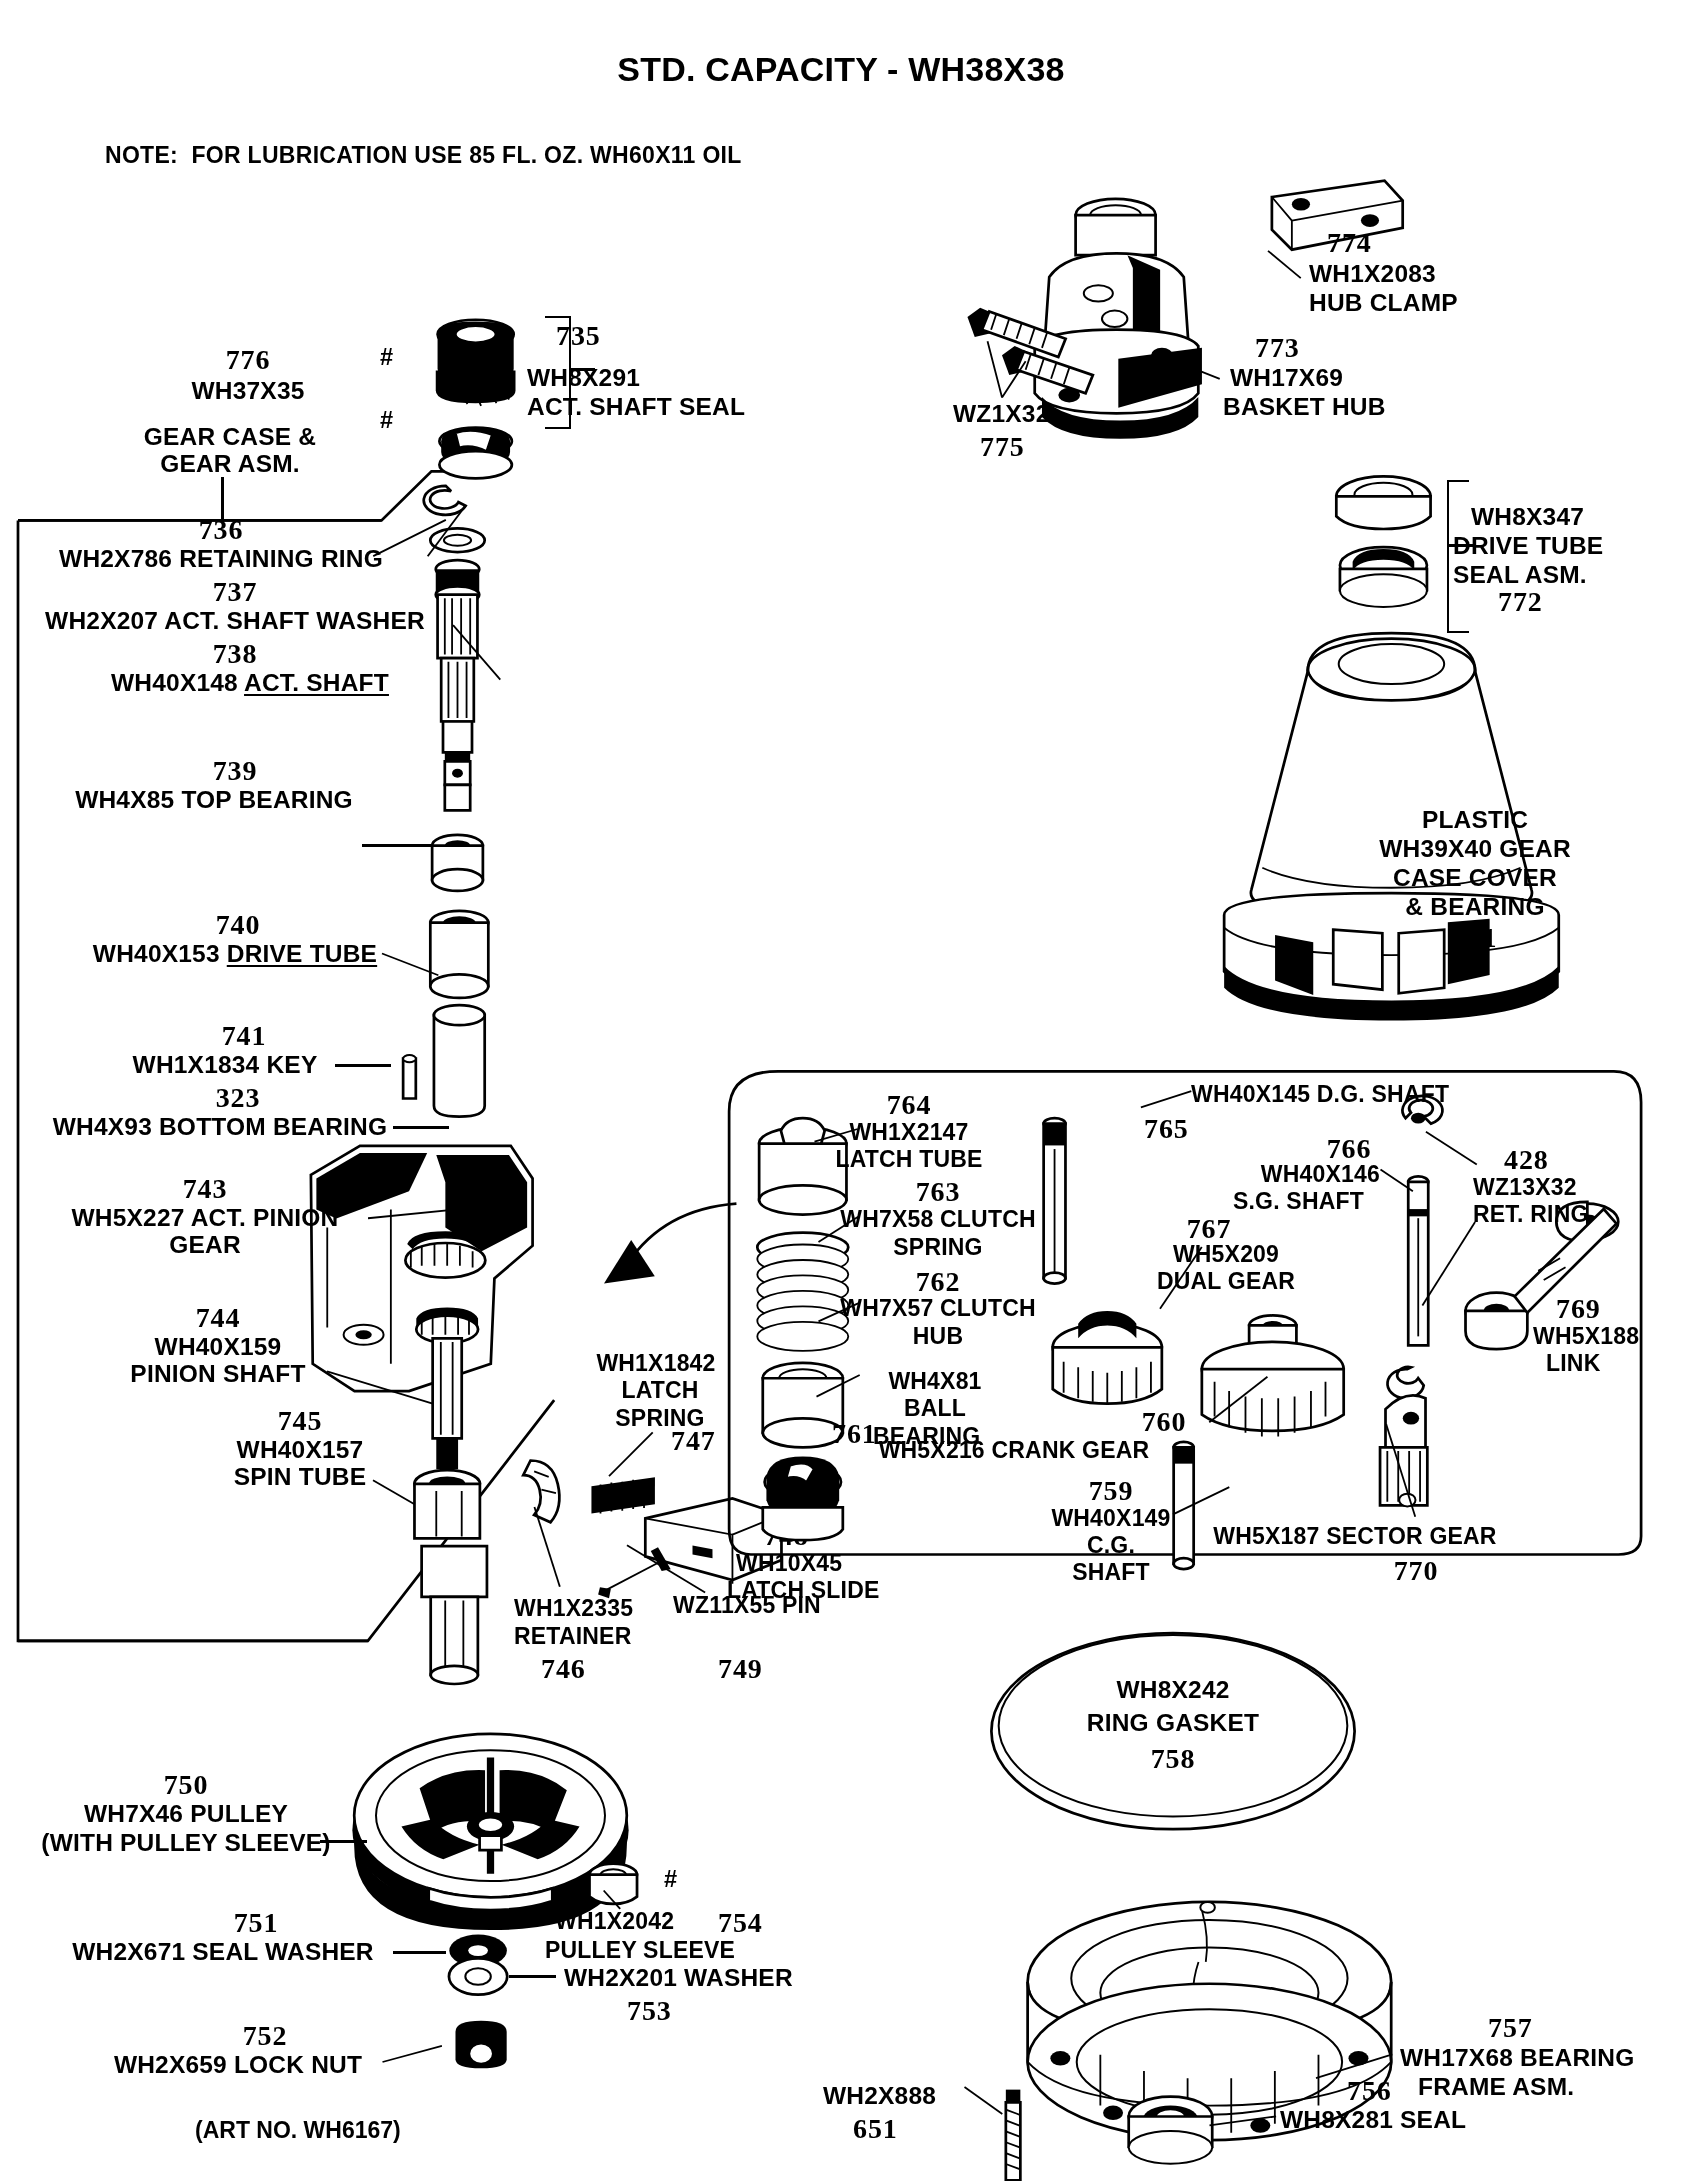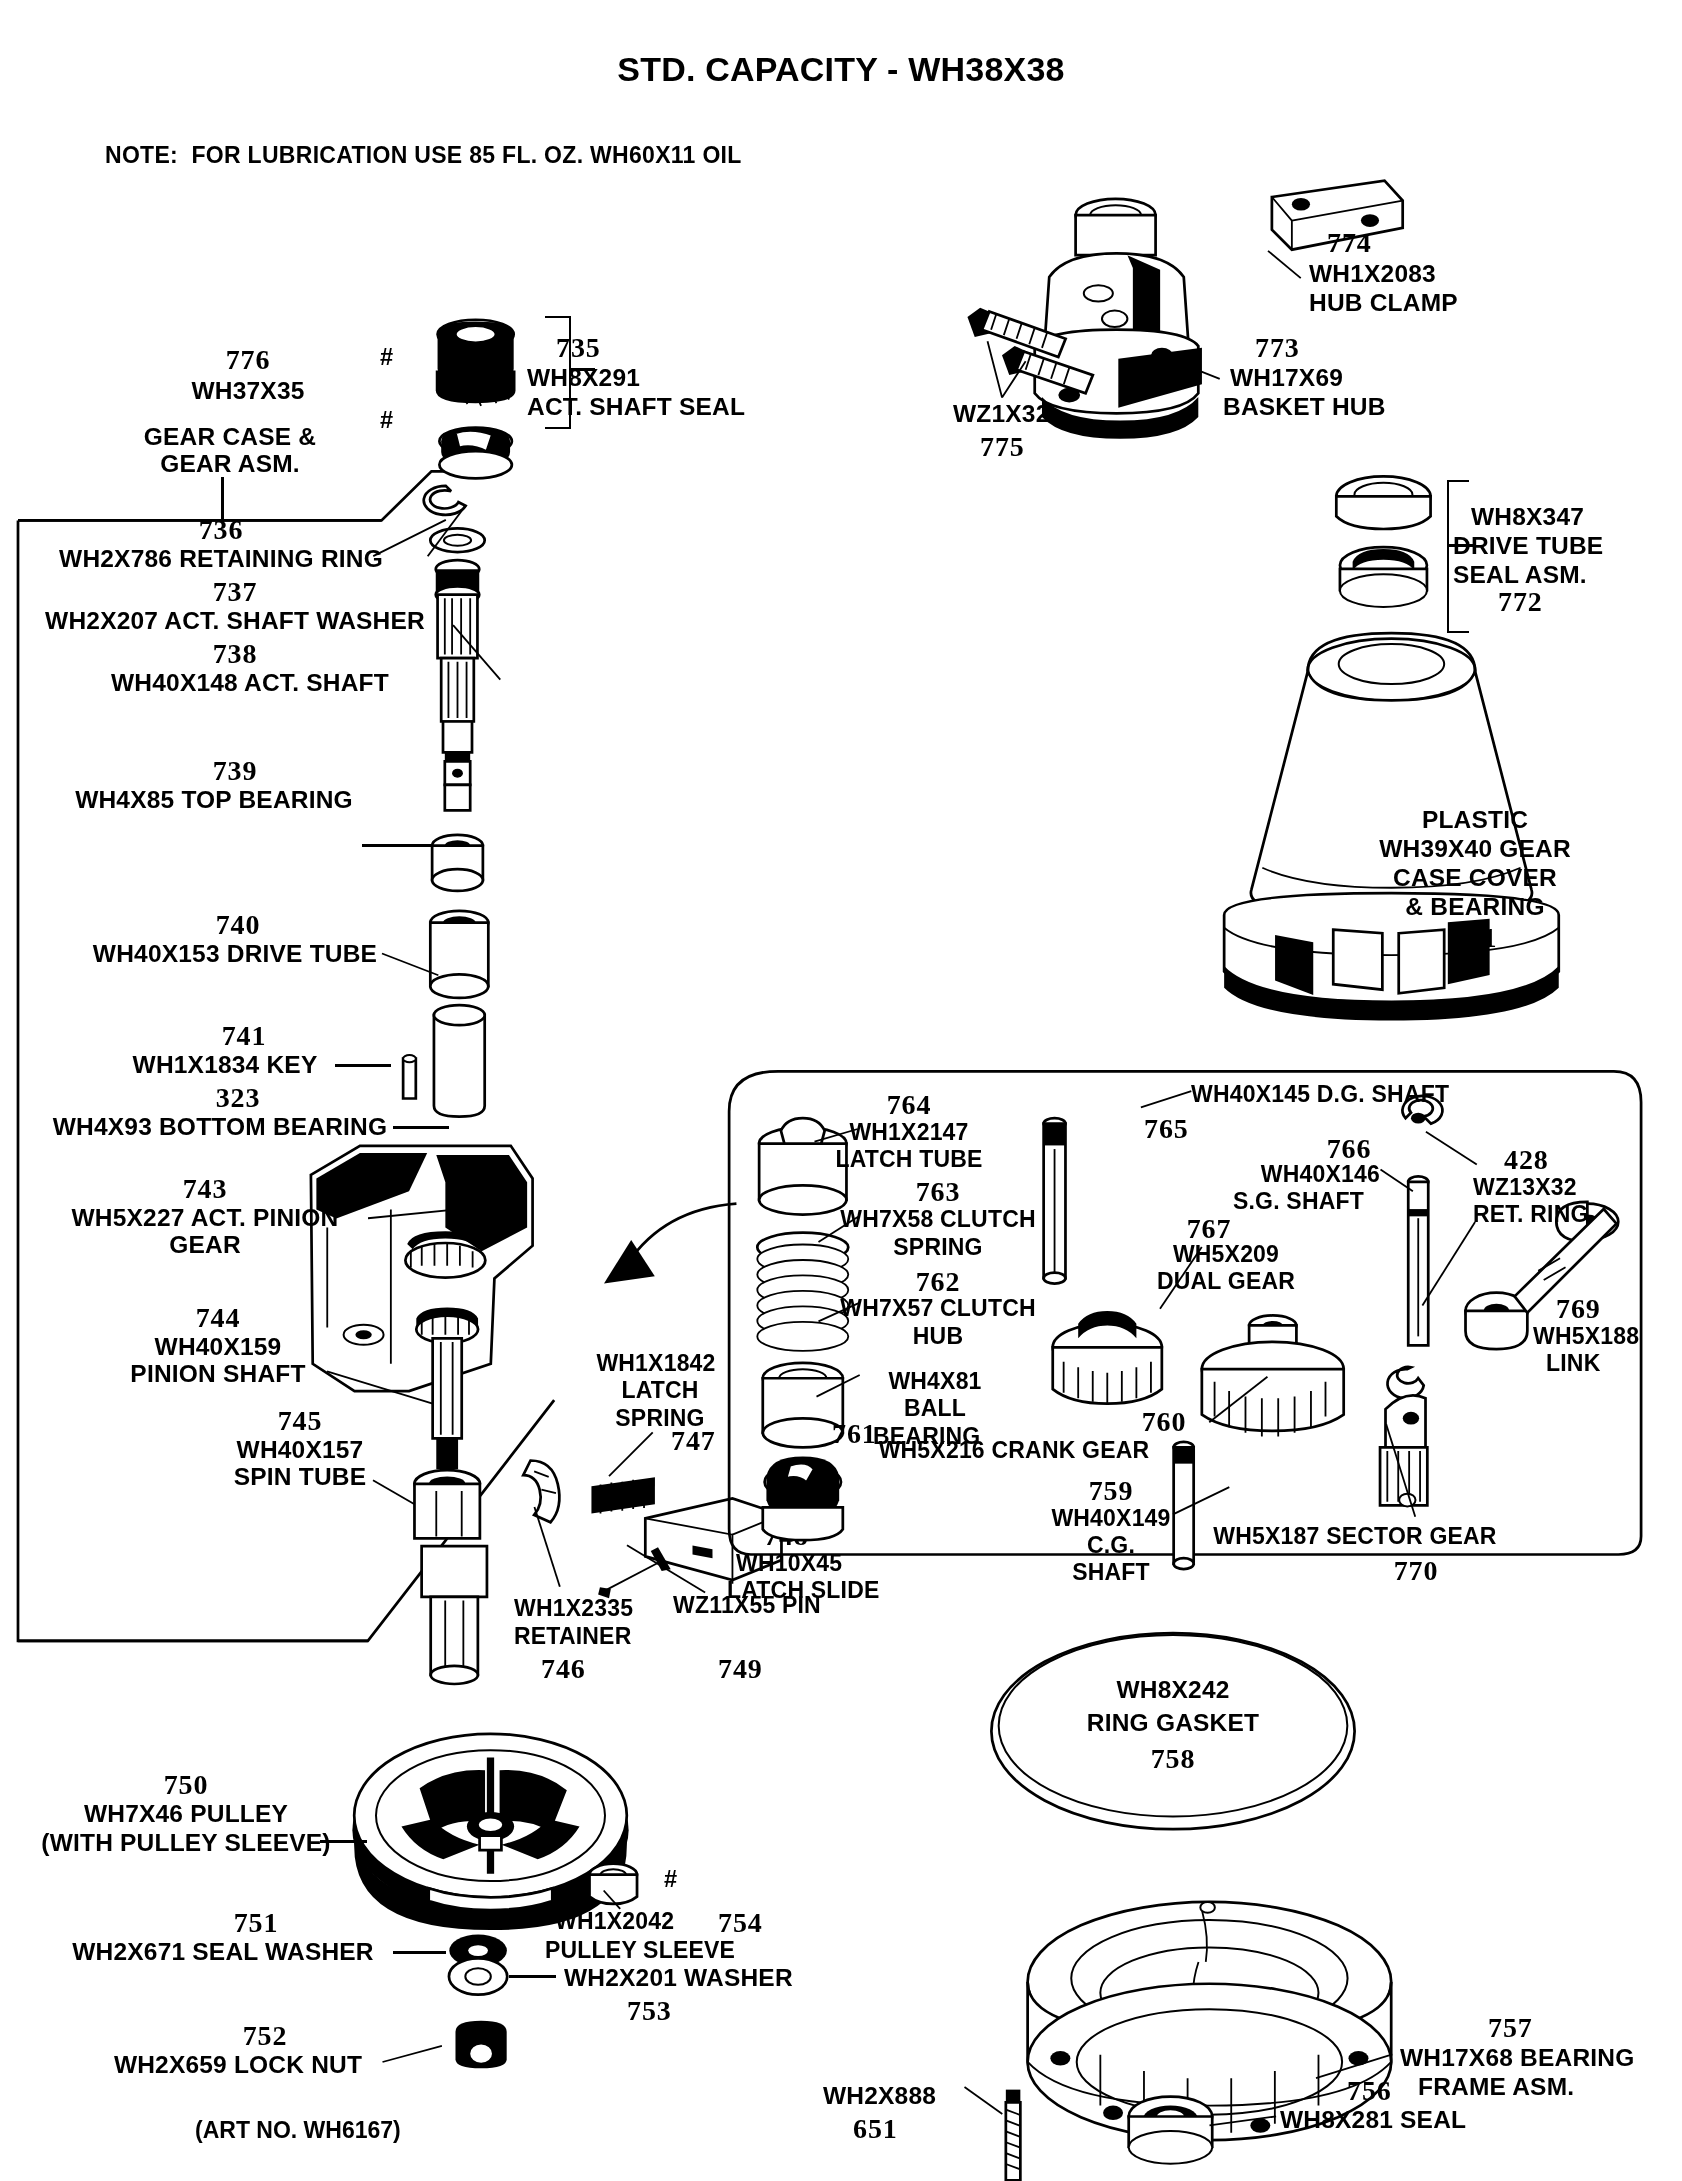--- a/index.html
+++ b/index.html
@@ -23,21 +23,21 @@
   
   .title{
     font-size:34px;letter-spacing:0.2px;font-weight:bold;
   }
   .note{font-size:23px;font-weight:bold;letter-spacing:0.3px;}
   .idx{font-size:28px;font-weight:bold;font-family:"Liberation Serif",serif;letter-spacing:0.9px;}
   .pn{font-size:24.5px;font-weight:bold;letter-spacing:0.2px;}
   .pn-s{font-size:23px;font-weight:bold;letter-spacing:0.2px;}
   .hash{font-size:23.6px;font-weight:bold;}
   .art{font-size:23px;font-weight:bold;}
-  .u{ text-underline-offset:2.7px;}
+  .u{ text-decoration:underline; text-underline-offset:2.7px;}
 
   
   .ln{position:absolute;background:#000;height:2.7px;transform-origin:0 50%;}
   .vln{position:absolute;background:#000;width:2.7px;}
   .brk{position:absolute;border:2.7px solid #000;border-left:none;}
   .brkL{position:absolute;border:2.7px solid #000;border-right:none;}
 
   svg{position:absolute;overflow:visible;}
   .s-fill{fill:#000;}
   .s-line{fill:none;stroke:#000;stroke-width:3;}
@@ -79,21 +79,21 @@
     <path class="s-fill" d="M24 62 l88 0 l0 22 q0 14 -44 14 q-44 0 -44 -14 z"></path>
     <path class="s-line2" d="M26 84 l6 8 M40 88 l5 8 M54 91 l5 8 M70 92 l4 9 M86 90 l5 8 M100 86 l5 8"></path>
     <ellipse cx="68" cy="140" rx="40" ry="15" class="s-wt"></ellipse>
     <path class="s-fill" d="M30 140 q0 -14 38 -14 q38 0 38 14 l0 12 q0 14 -38 14 q-38 0 -38 -14 z"></path>
     <path class="s-wt2" d="M46 131 q18 -6 40 2 l-6 18 q-16 -8 -30 -4 z"></path>
     <ellipse cx="68" cy="166" rx="40" ry="15" class="s-wt"></ellipse>
   </svg>
 
   <div class="brk" style="left:545px;top:316px;width:23.6px;height:109px;"></div>
   <div class="ln" style="left:569px;top:368px;width:25.5px;"></div>
-  <div class="t idx lt" style="left:556px;top:332px;">735</div>
+  <div class="t idx lt" style="left:556px;top:320px;">735</div>
   <div class="t pn lt" style="left:527px;top:364px;">WH8X291</div>
   <div class="t pn lt" style="left:527px;top:393px;">ACT. SHAFT SEAL</div>
 
   <svg width="145" height="873" style="left:414px;top:459px;" viewBox="0 0 160 960">
 
     <path class="s-wt" d="M35 28 a24 16 0 1 0 22 22 l-8 -4 a16 10 0 1 1 -8 -12 z"></path>
 
     <ellipse cx="48" cy="88" rx="30" ry="13" class="s-wt"></ellipse>
     <ellipse cx="48" cy="88" rx="15" ry="6" class="s-wt2"></ellipse>
 

